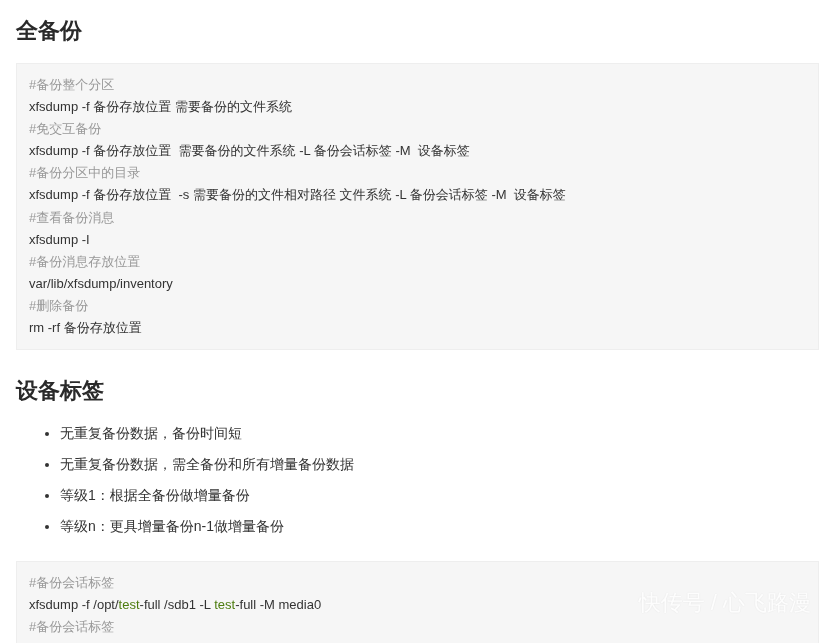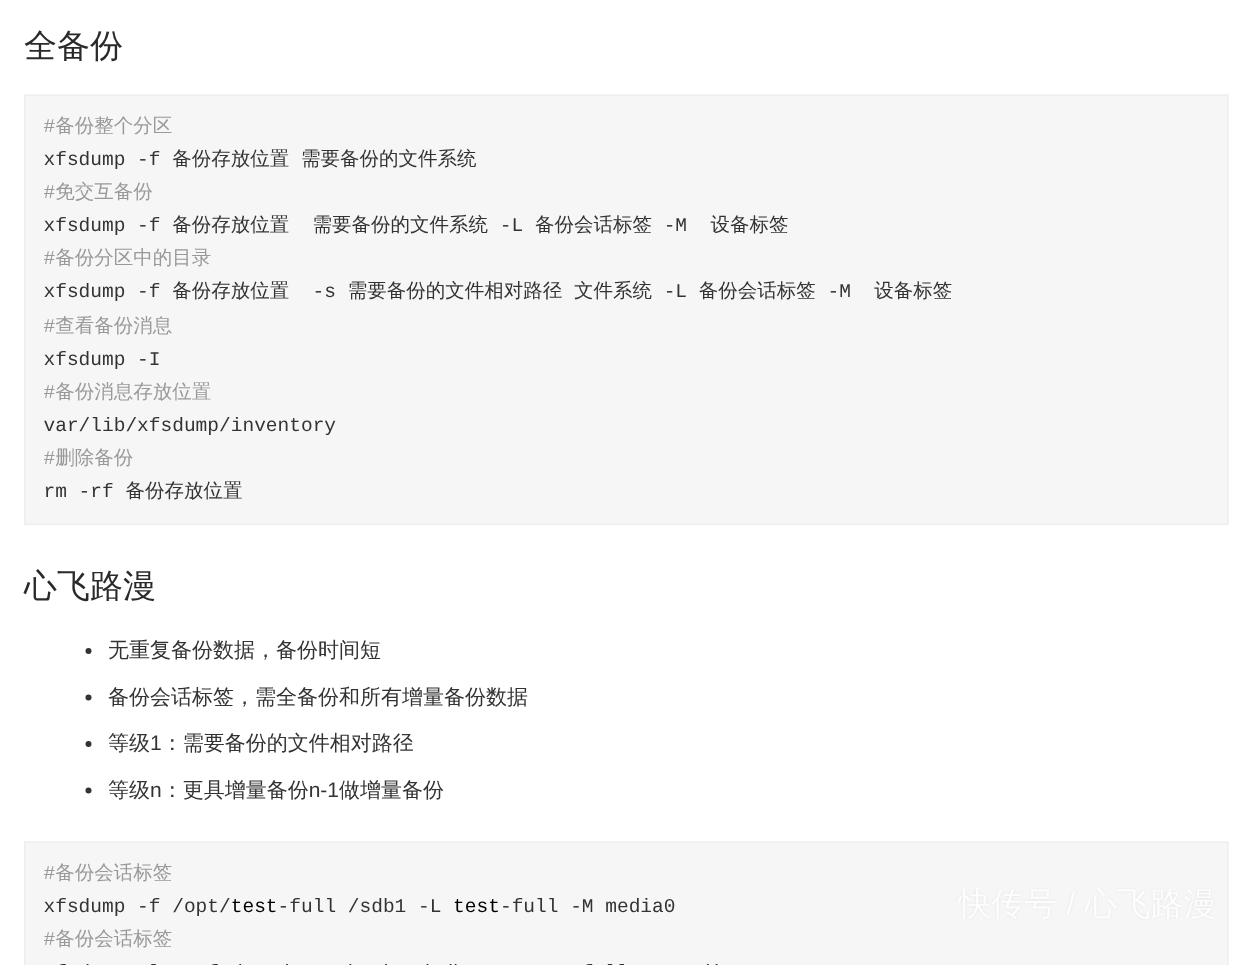--- a/index.html
+++ b/index.html
@@ -1,48 +1,48 @@
 <!DOCTYPE html>
 <html><head>
 <meta charset="utf-8">
 <style>
 *{margin:0;padding:0;box-sizing:border-box}
 body{font-family:-apple-system,BlinkMacSystemFont,"Segoe UI","Microsoft YaHei",sans-serif;background:#fff;color:#333;padding:8px 16px;width:835px;font-size:14px;line-height:1.5}
-h2{font-size:22px;font-weight:400;color:#2a2a2a;margin:6px 0 16px}
-.codeblock{background:#f6f6f6;border:1px solid #eee;padding:10px 12px;font-family:Liberation Mono, monospace;font-size:13px;line-height:1.7;color:#333;margin-bottom:24px;white-space:pre-wrap}
+h2{font-size:22px;font-weight:700;color:#2a2a2a;margin:6px 0 16px}
+.codeblock{background:#f6f6f6;border:1px solid #eee;padding:10px 12px;font-family:Liberation Sans, sans-serif;font-size:13px;line-height:1.7;color:#333;margin-bottom:24px;white-space:pre-wrap}
 .codeblock .cmt{color:#999}
-.codeblock .kw{color:#000000}
+.codeblock .kw{color:#4d7c0f}
 ul{list-style:disc;padding-left:44px;margin:12px 0 24px}
-ul li{margin:10px 12px;color:#333;font-size:14px}
+ul li{margin:10px 0;color:#333;font-size:14px}
 .watermark{position:fixed;right:24px;bottom:24px;font-size:22px;color:#fff;opacity:.8;text-shadow:0 0 2px rgba(0,0,0,.1);pointer-events:none}
 </style>
 </head>
 <body>
 
 <h2>全备份</h2>
 
 <div class="codeblock"><span class="cmt">#备份整个分区</span>
 <span>xfsdump -f 备份存放位置 需要备份的文件系统</span>
 <span class="cmt">#免交互备份</span>
 <span>xfsdump -f 备份存放位置  需要备份的文件系统 -L 备份会话标签 -M  设备标签</span>
 <span class="cmt">#备份分区中的目录</span>
 <span>xfsdump -f 备份存放位置  -s 需要备份的文件相对路径 文件系统 -L 备份会话标签 -M  设备标签</span>
 <span class="cmt">#查看备份消息</span>
 <span>xfsdump -I</span>
 <span class="cmt">#备份消息存放位置</span>
 <span>var/lib/xfsdump/inventory</span>
 <span class="cmt">#删除备份</span>
 <span>rm -rf 备份存放位置</span></div>
 
-<h2>心飞路漫</h2>
+<h2>设备标签</h2>
 
 <ul>
   <li>无重复备份数据，备份时间短</li>
-  <li>备份会话标签，需全备份和所有增量备份数据</li>
-  <li>等级1：需要备份的文件相对路径</li>
+  <li>无重复备份数据，需全备份和所有增量备份数据</li>
+  <li>等级1：根据全备份做增量备份</li>
   <li>等级n：更具增量备份n-1做增量备份</li>
 </ul>
 
 <div class="codeblock"><span class="cmt">#备份会话标签</span>
 <span><span>xfsdump -f /opt/</span><span class="kw">test</span><span>-full /sdb1 -L </span><span class="kw">test</span><span>-full -M media0</span></span>
 <span class="cmt">#备份会话标签</span>
 <span><span>xfsdump -l 1 -f /opt/</span><span class="kw">test</span><span>-back1 /sdb1 -L </span><span class="kw">test</span><span>-full -M media0</span></span>
 
 
 </div>

